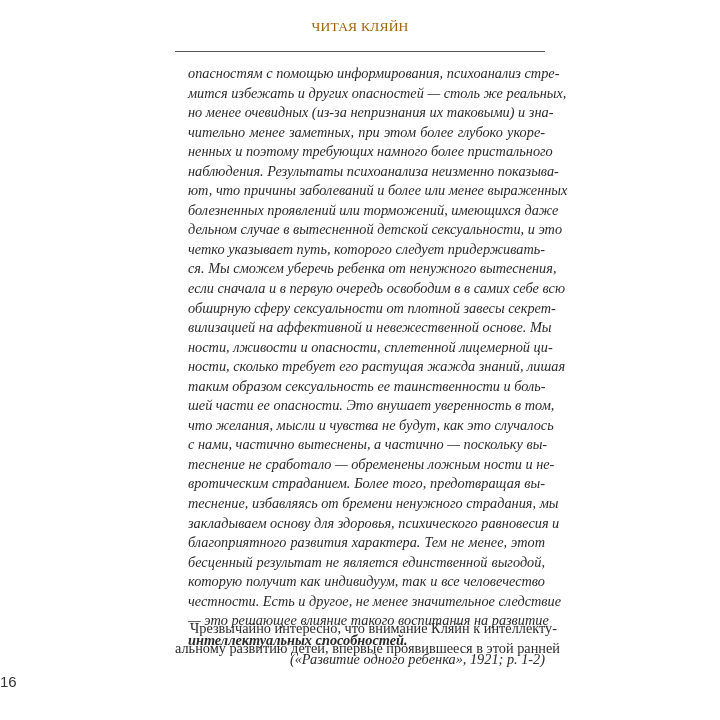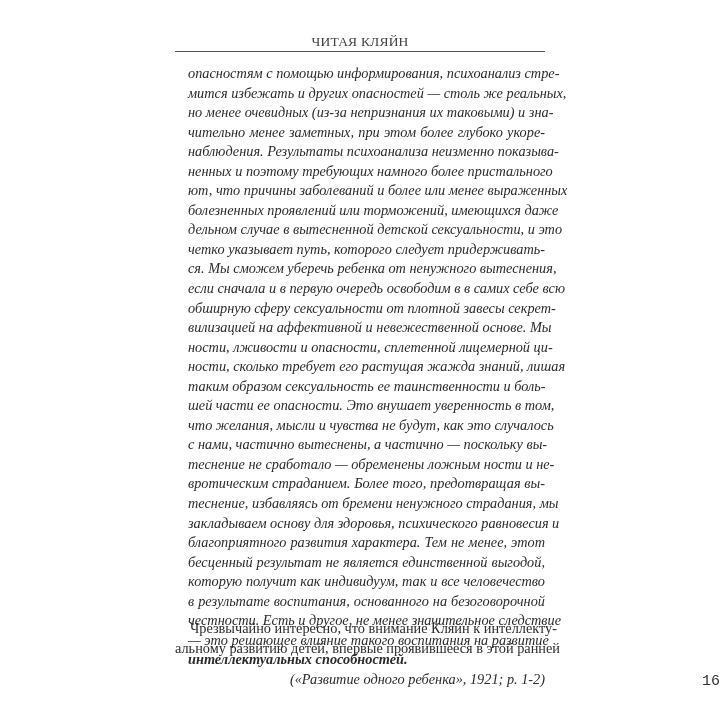--- a/index.html
+++ b/index.html
@@ -1,51 +1,51 @@
 <!DOCTYPE html>
 <html><head>
 <meta charset="utf-8">
 <style>
   html, body { margin: 0; padding: 0; background: #ffffff; }
   body { width: 720px; height: 720px; position: relative; overflow: hidden;
          font-family: "DejaVu Serif", "Liberation Serif", serif; color: #2a2a2a; }
   .page { position: absolute; left: 0; top: 0; width: 720px; height: 720px; }
-  .running-head { position: absolute; left: 175px; width: 370px; top: 34px;
+  .running-head { position: absolute; left: 175px; width: 370px; top: 19px;
                   text-align: center; font-family: "Liberation Serif", serif;
-                  font-size: 13.5px; letter-spacing: 0.2px; color: #404040; }
+                  font-size: 13.5px; letter-spacing: 0.2px; color: #a16207; }
   .rule { position: absolute; left: 175px; width: 370px; top: 51px; height: 0;
           border-top: 1px solid #555; }
   .quote { position: absolute; left: 188px; width: 357px; top: 64px; }
   .line { height: 19.55px; line-height: 19.55px; font-family: "Liberation Serif", serif;
           font-style: italic; font-size: 14.3px; white-space: nowrap;
           text-align: justify; text-align-last: justify; color: #2b2b2b; }
   .line.last { text-align-last: left; font-weight: bold; }
   .cite { text-align: right; text-align-last: right; }
   .para { position: absolute; left: 175px; width: 370px; top: 618px; }
   .pline { height: 20px; line-height: 20px; font-family: "Liberation Serif", serif;
            font-size: 14.3px; white-space: nowrap; text-align: justify;
            text-align-last: justify; color: #2b2b2b; }
   .pline.indent { padding-left: 15px; }
-  .page-number { position: absolute; left: 0; width: 720px; top: 673px; text-align: right;
-                 font-family: Liberation Mono, monospace; font-size: 15px; color: #333; }
+  .page-number { position: absolute; left: 0; width: 720px; top: 673px; text-align: left;
+                 font-family: Liberation Sans, sans-serif; font-size: 15px; color: #333; }
 </style>
 </head>
 <body>
 
 <div class="page">
   <div class="running-head">ЧИТАЯ КЛЯЙН</div>
   <div class="rule"></div>
 
   <div class="quote">
     <div class="line">опасностям с помощью информирования, психоанализ стре-</div>
     <div class="line">мится избежать и других опасностей — столь же реальных,</div>
     <div class="line">но менее очевидных (из-за непризнания их таковыми) и зна-</div>
     <div class="line">чительно менее заметных, при этом более глубоко укоре-</div>
+    <div class="line">ненных и поэтому требующих намного более пристального</div>
     <div class="line">наблюдения. Результаты психоанализа неизменно показыва-</div>
-    <div class="line">ненных и поэтому требующих намного более пристального</div>
     <div class="line">ют, что причины заболеваний и более или менее выраженных</div>
     <div class="line">болезненных проявлений или торможений, имеющихся даже</div>
     <div class="line">дельном случае в вытесненной детской сексуальности, и это</div>
     <div class="line">четко указывает путь, которого следует придерживать-</div>
     <div class="line">ся. Мы сможем уберечь ребенка от ненужного вытеснения,</div>
     <div class="line">если сначала и в первую очередь освободим в в самих себе всю</div>
     <div class="line">обширную сферу сексуальности от плотной завесы секрет-</div>
     <div class="line">вилизацией на аффективной и невежественной основе. Мы</div>
     <div class="line">ности, лживости и опасности, сплетенной лицемерной ци-</div>
     <div class="line">ности, сколько требует его растущая жажда знаний, лишая</div>
@@ -53,21 +53,20 @@
     <div class="line">шей части ее опасности. Это внушает уверенность в том,</div>
     <div class="line">что желания, мысли и чувства не будут, как это случалось</div>
     <div class="line">с нами, частично вытеснены, а частично — поскольку вы-</div>
     <div class="line">теснение не сработало — обременены ложным ности и не-</div>
     <div class="line">вротическим страданием. Более того, предотвращая вы-</div>
     <div class="line">теснение, избавляясь от бремени ненужного страдания, мы</div>
     <div class="line">закладываем основу для здоровья, психического равновесия и</div>
     <div class="line">благоприятного развития характера. Тем не менее, этот</div>
     <div class="line">бесценный результат не является единственной выгодой,</div>
     <div class="line">которую получит как индивидуум, так и все человечество</div>
-    <div class="line">в результате воспитания, основанного на безоговорочной</div>
     <div class="line">честности. Есть и другое, не менее значительное следствие</div>
     <div class="line">— это решающее влияние такого воспитания на развитие</div>
     <div class="line last">интеллектуальных способностей.</div>
     <div class="line cite">(«Развитие одного ребенка», 1921; p. 1-2)</div>
   </div>
 
   <div class="para">
     <div class="pline indent">Чрезвычайно интересно, что внимание Кляйн к интеллекту-</div>
     <div class="pline">альному развитию детей, впервые проявившееся в этой ранней</div>
   </div>

